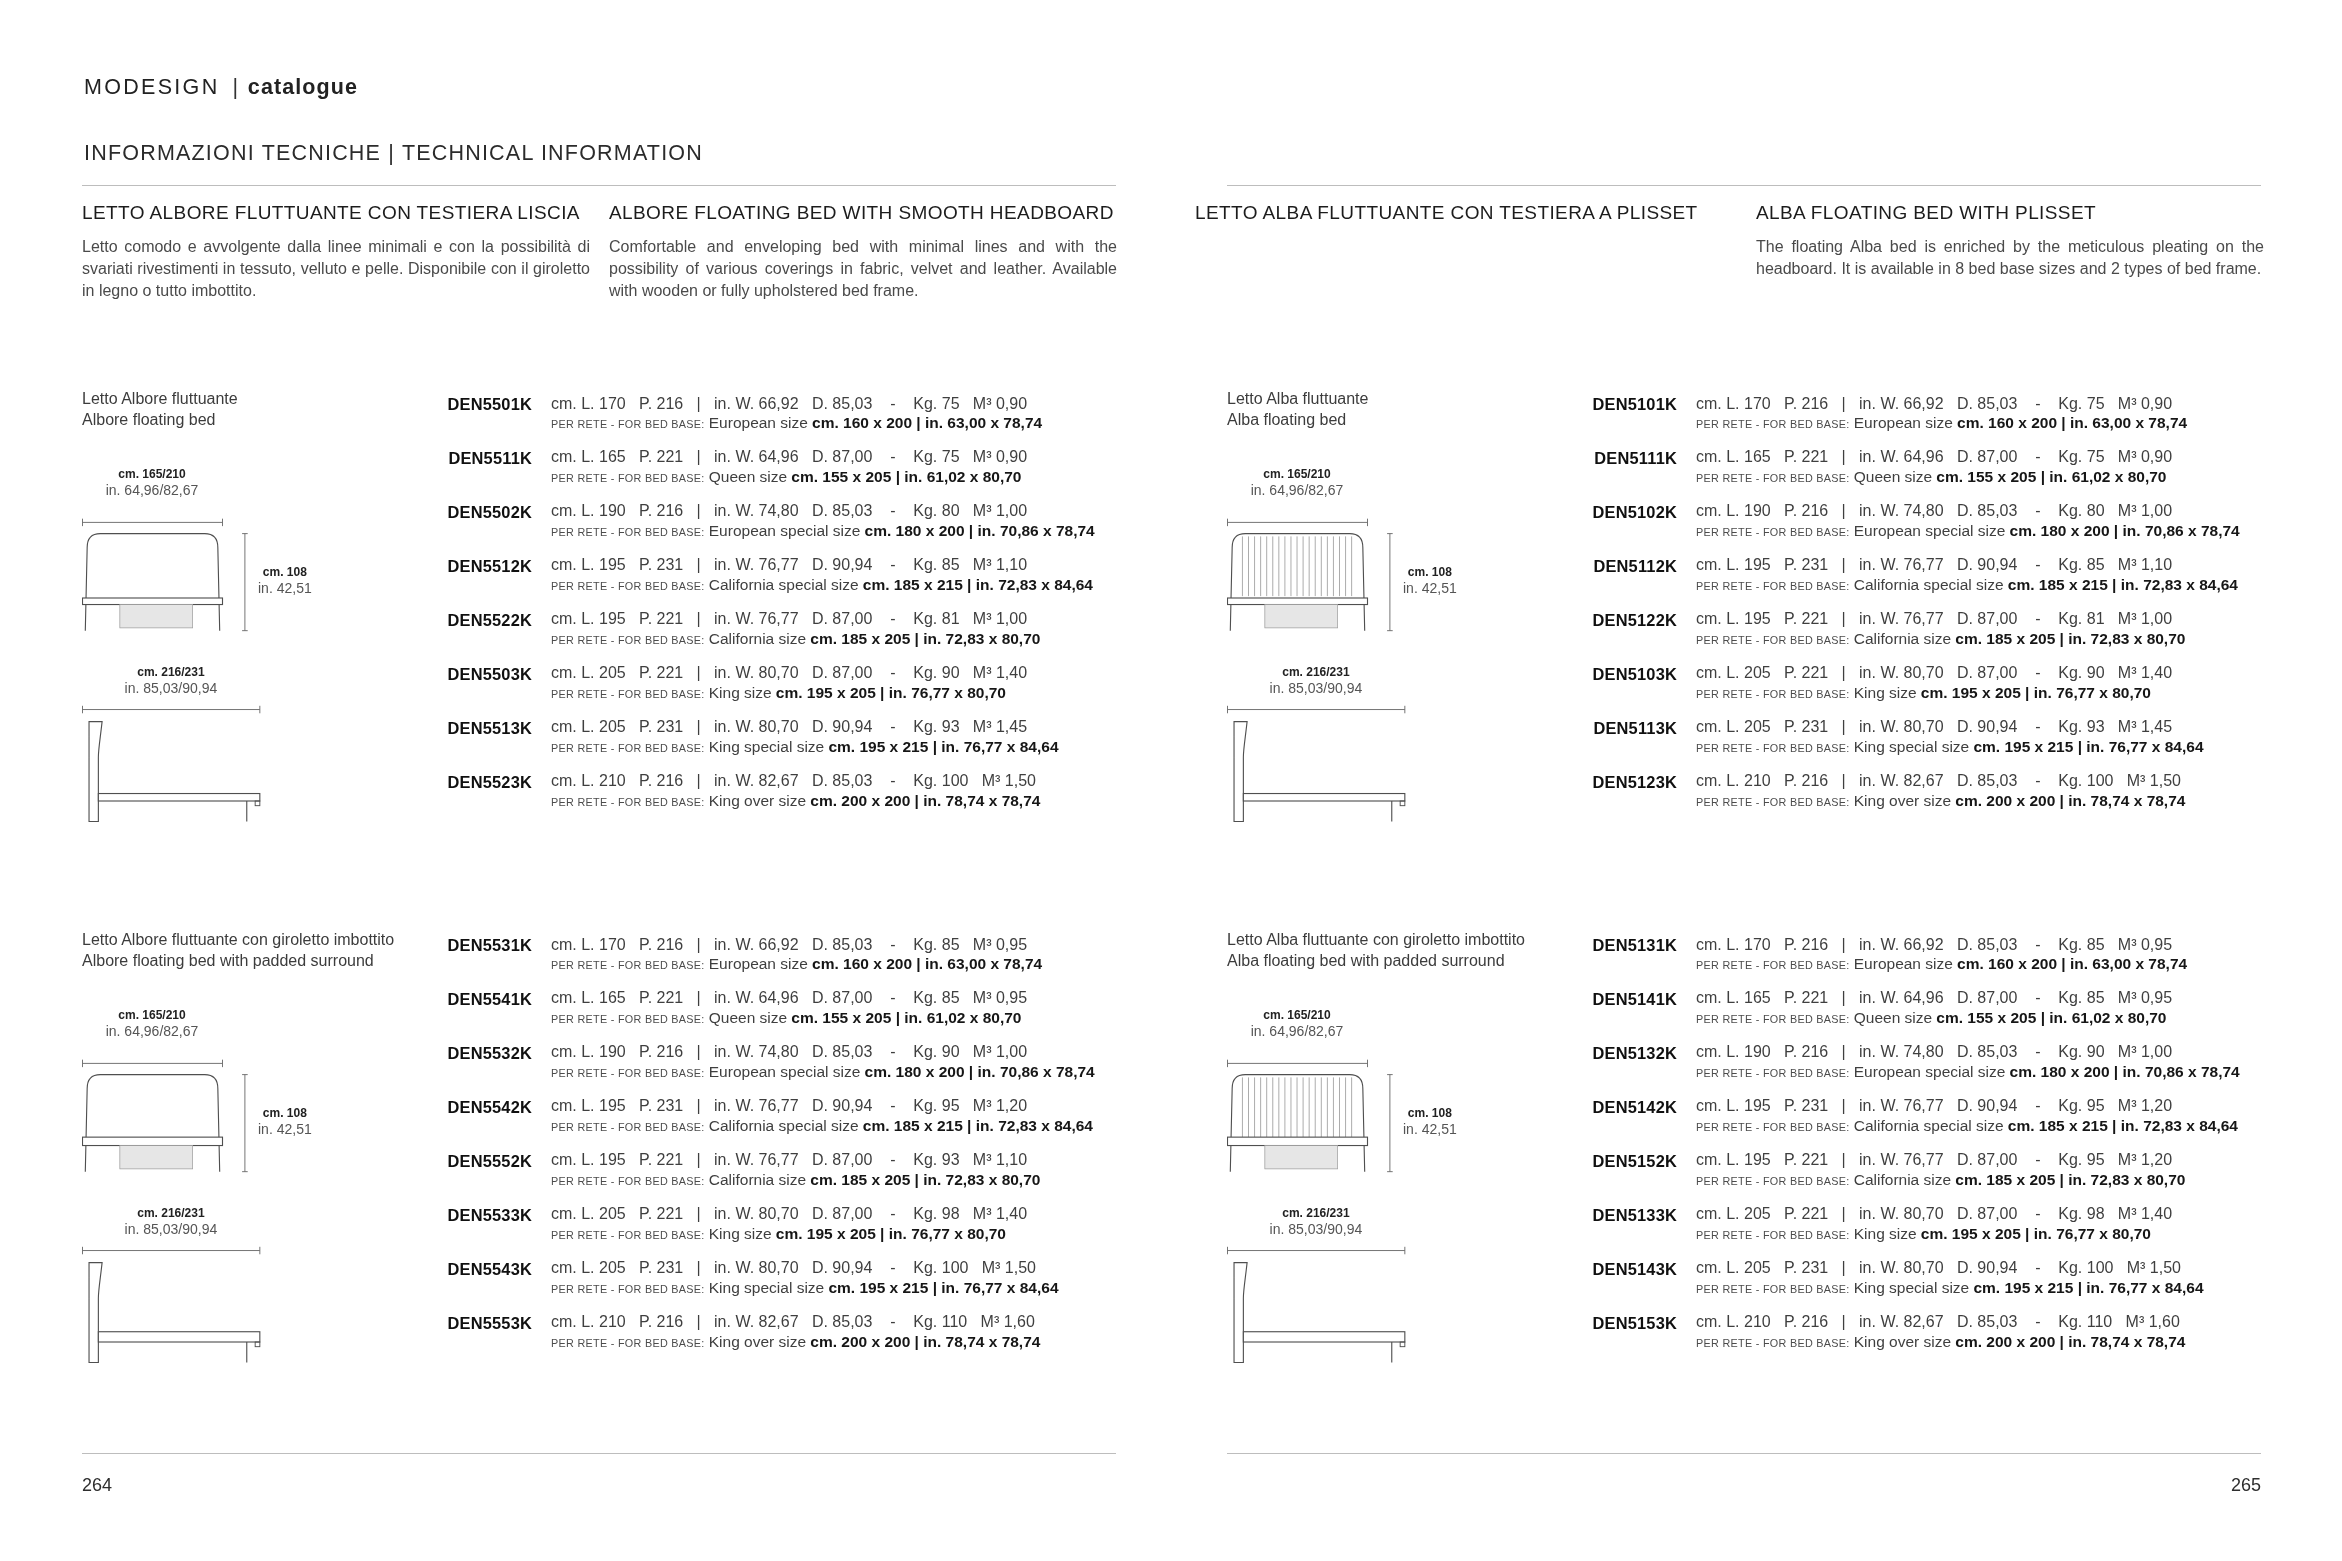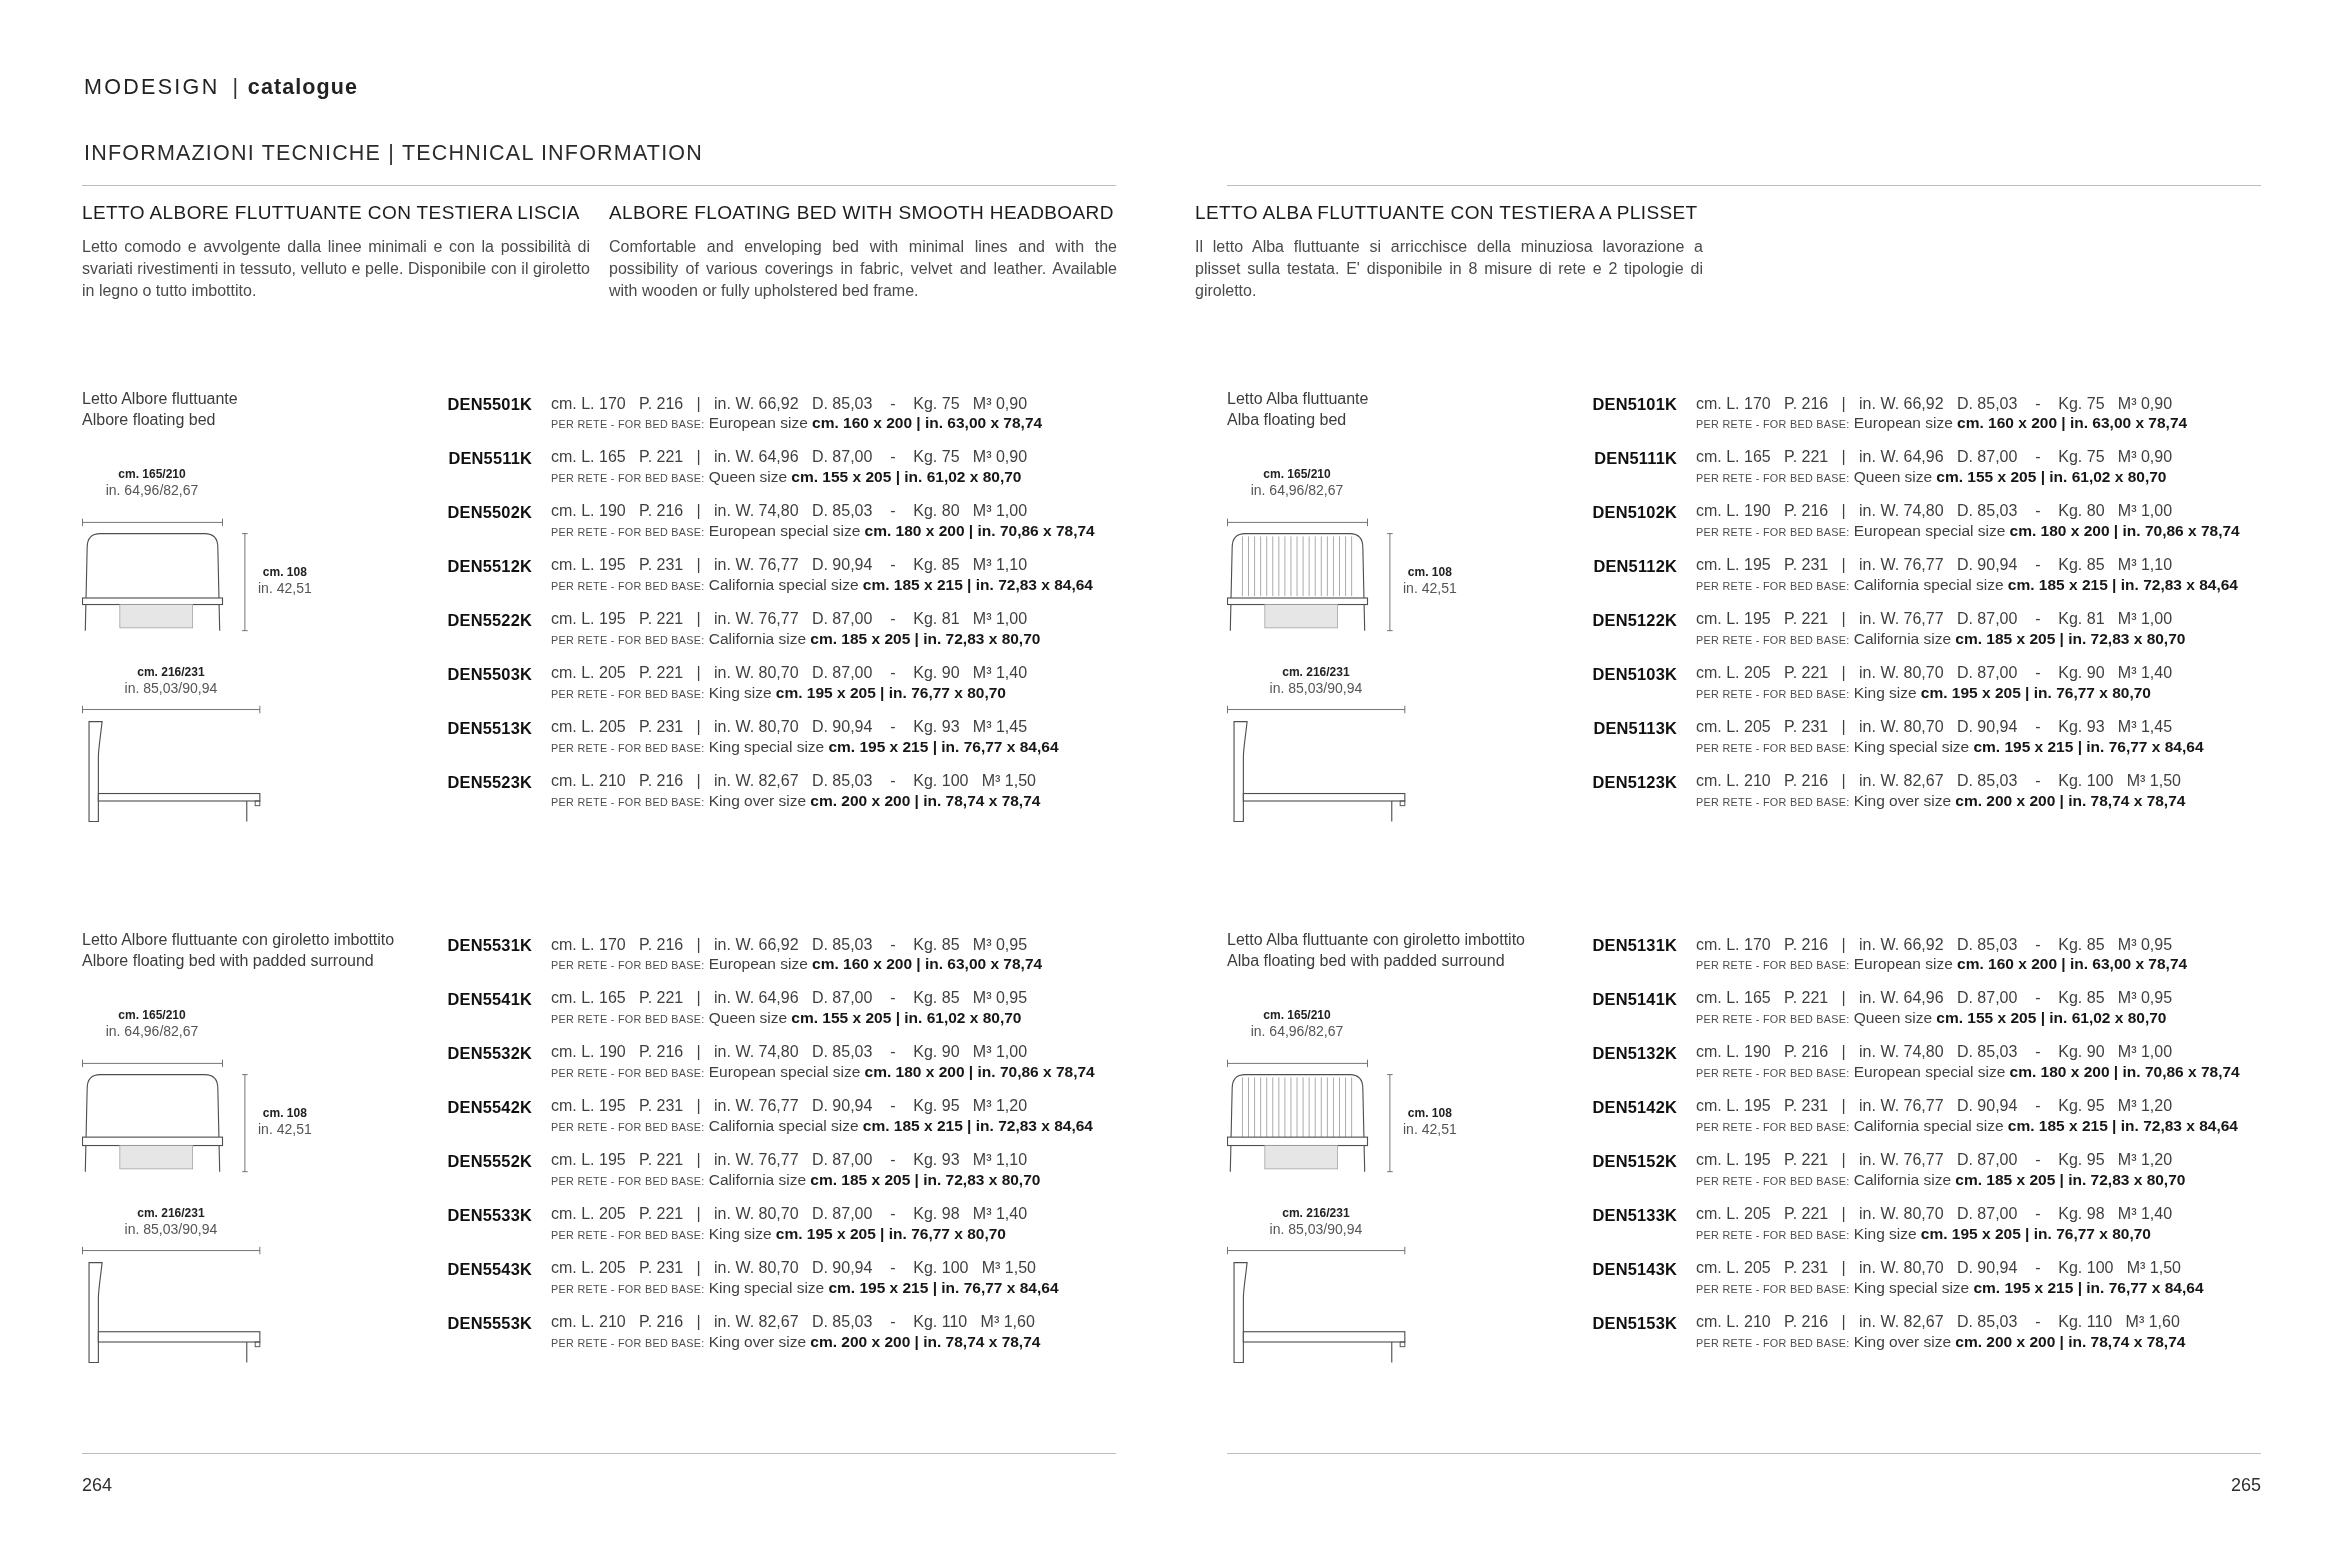--- a/index.html
+++ b/index.html
@@ -76,21 +76,24 @@
   <div class="intro c1">
     <h3>ALBORE FLOATING BED WITH SMOOTH HEADBOARD</h3>
     <p>Comfortable and enveloping bed with minimal lines and with the possibility of various coverings in fabric, velvet and leather. Available with wooden or fully upholstered bed frame.</p>
   </div>
   <div class="intro c0">
     <h3>LETTO ALBORE FLUTTUANTE CON TESTIERA LISCIA</h3>
     <p>Letto comodo e avvolgente dalla linee minimali e con la possibilità di svariati rivestimenti in tessuto, velluto e pelle. Disponibile con il giroletto in legno o tutto imbottito.</p>
   </div>
   <div class="intro c2">
     <h3>LETTO ALBA FLUTTUANTE CON TESTIERA A PLISSET</h3>
-    <p>Il letto Alba fluttuante si arricchisce della minuziosa lavorazione a plisset sulla testata. E' disponibile in 8 misure di rete e 2 tipologie di giroletto.</p>
+  </div>
+  <div class="intro c3">
+    <h3>ALBA FLOATING BED WITH PLISSET</h3>
+    <p>The floating Alba bed is enriched by the meticulous pleating on the headboard. It is available in 8 bed base sizes and 2 types of bed frame.</p>
   </div>
 
   <div class="block a">
     <div class="block-left">
       <div class="product-name">
         <div>Letto Albore fluttuante</div>
         <div>Albore floating bed</div>
       </div>
       <div class="dim dim-width">
         <div class="dim-cm">cm. 165/210</div>

